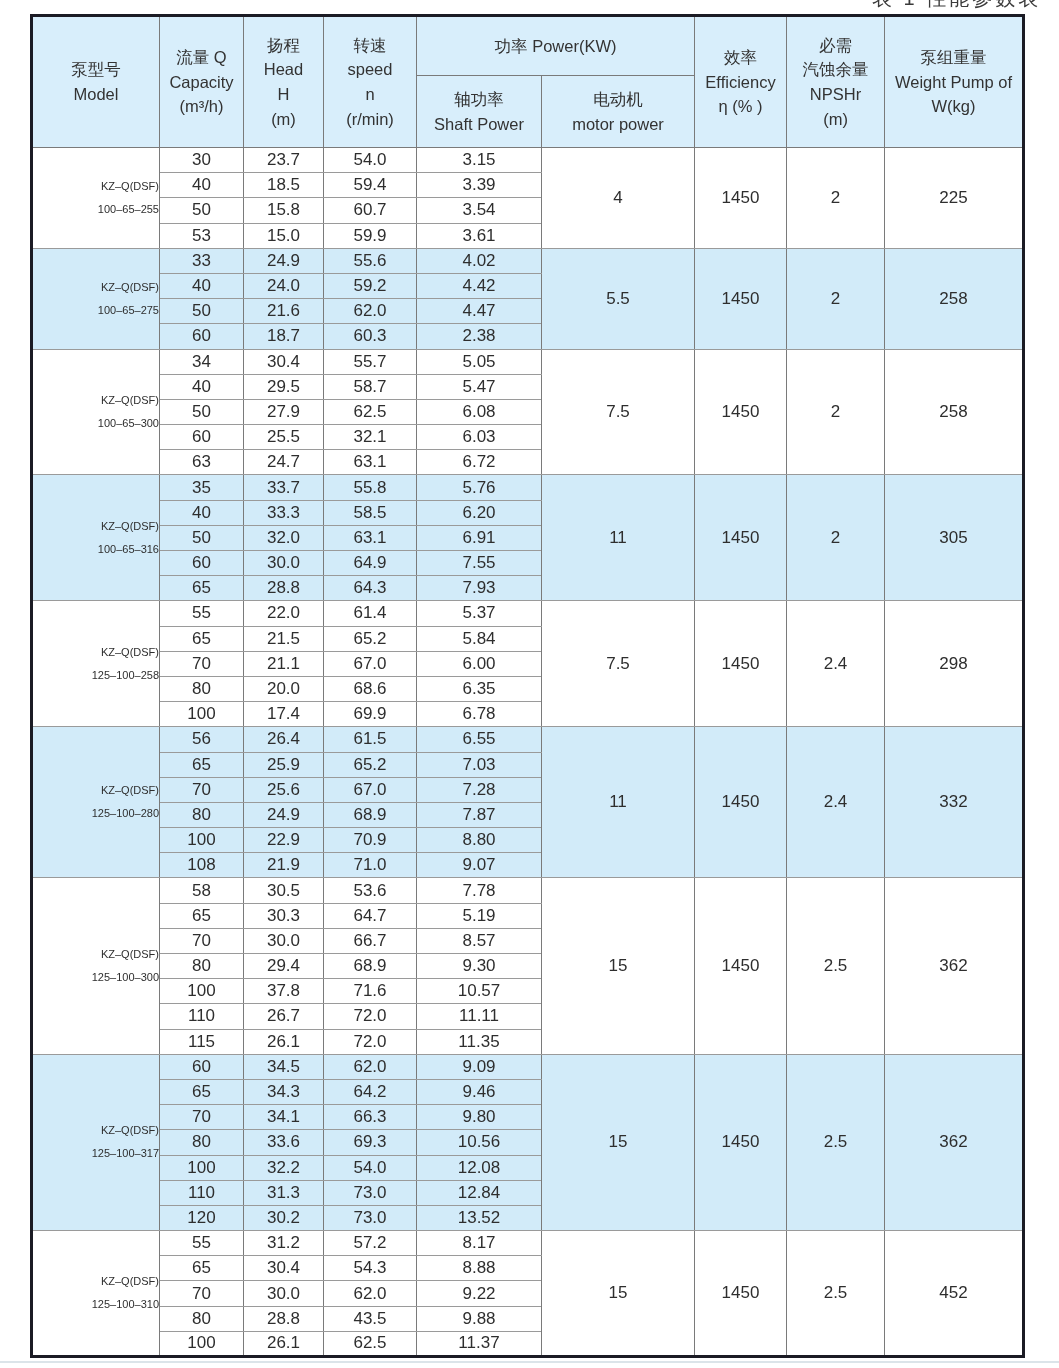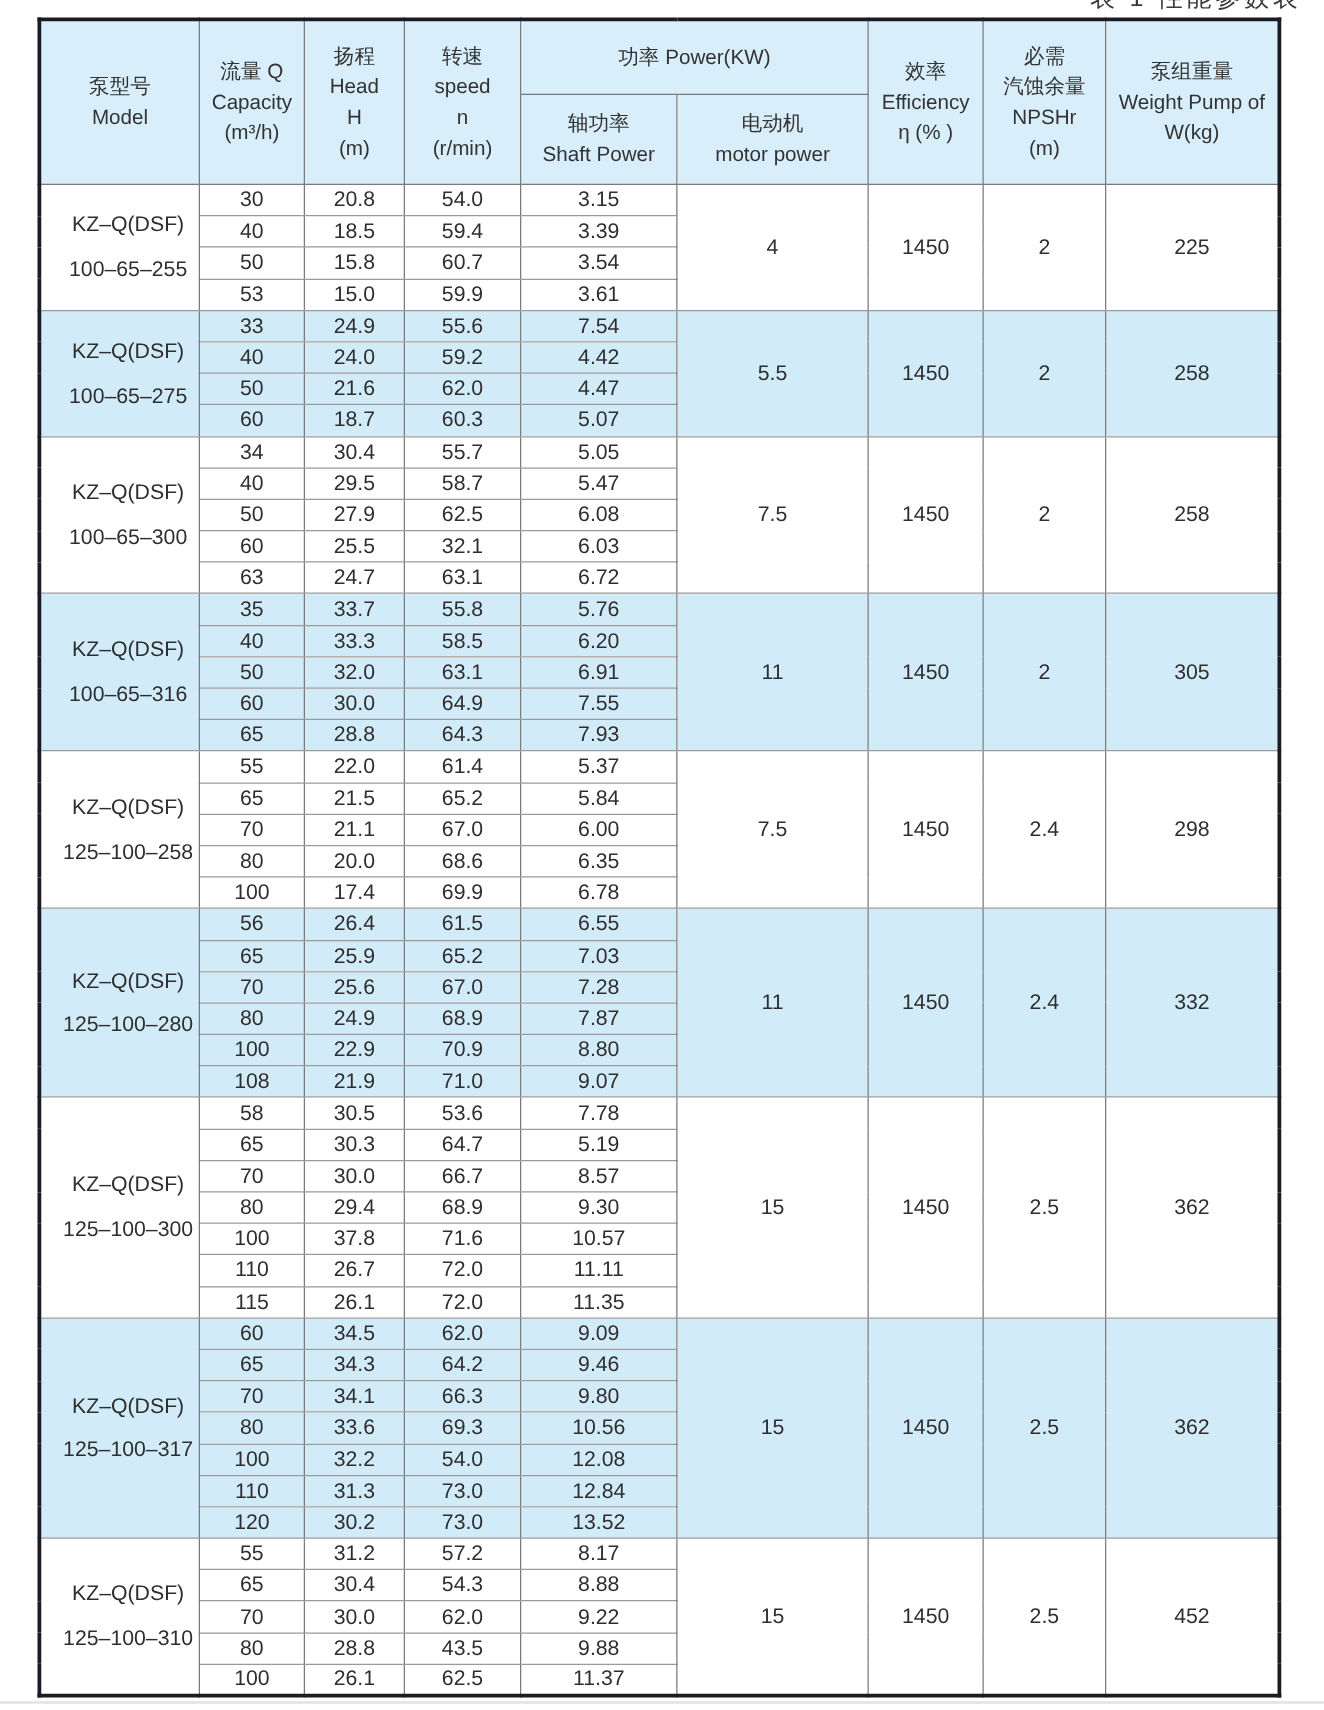--- a/index.html
+++ b/index.html
@@ -34,21 +34,21 @@
     white-space:pre-line;color:#333;
     border-top:1px solid #7a7a7a;border-bottom:1px solid #7a7a7a;
   }
   thead tr.h1{height:60px;}
   thead tr.h2{height:72px;}
   tbody tr{height:25.2px;}
   tbody td{font-size:17px;}
   tbody tr.shaded td{background:#d2ebf9;}
   tbody tr.plain td{background:#ffffff;}
   td.model{
-    text-align:center;padding-left:13px;white-space:pre-line;line-height:2.1;font-size:17px;
+    text-align:right;padding-left:13px;white-space:pre-line;line-height:2.1;font-size:11px;
   }
   td.merged{font-size:17px;}
   .bottom-rule{
     position:absolute;left:0;top:1361px;width:1059px;height:2px;background:#dce4e9;
   }
 </style>
 </head>
 <body>
 
 <div class="caption-clip">
@@ -99,21 +99,21 @@
 Shaft Power</th>
       <th>电动机
 motor power</th>
     </tr>
   </thead>
   <tbody>
       <tr class="plain">
         <td rowspan="4" class="model">KZ–Q(DSF)
 100–65–255</td>
         <td>30</td>
-        <td>20.8</td>
+        <td>23.7</td>
         <td>54.0</td>
         <td>3.15</td>
         <td rowspan="4" class="merged">4</td>
         <td rowspan="4" class="merged">1450</td>
         <td rowspan="4" class="merged">2</td>
         <td rowspan="4" class="merged">225</td>
       </tr>
       <tr class="plain">
         <td>40</td>
         <td>18.5</td>
@@ -131,21 +131,21 @@
         <td>15.0</td>
         <td>59.9</td>
         <td>3.61</td>
       </tr>
       <tr class="shaded">
         <td rowspan="4" class="model">KZ–Q(DSF)
 100–65–275</td>
         <td>33</td>
         <td>24.9</td>
         <td>55.6</td>
-        <td>7.54</td>
+        <td>4.02</td>
         <td rowspan="4" class="merged">5.5</td>
         <td rowspan="4" class="merged">1450</td>
         <td rowspan="4" class="merged">2</td>
         <td rowspan="4" class="merged">258</td>
       </tr>
       <tr class="shaded">
         <td>40</td>
         <td>24.0</td>
         <td>59.2</td>
         <td>4.42</td>
@@ -153,21 +153,21 @@
       <tr class="shaded">
         <td>50</td>
         <td>21.6</td>
         <td>62.0</td>
         <td>4.47</td>
       </tr>
       <tr class="shaded">
         <td>60</td>
         <td>18.7</td>
         <td>60.3</td>
-        <td>5.07</td>
+        <td>2.38</td>
       </tr>
       <tr class="plain">
         <td rowspan="5" class="model">KZ–Q(DSF)
 100–65–300</td>
         <td>34</td>
         <td>30.4</td>
         <td>55.7</td>
         <td>5.05</td>
         <td rowspan="5" class="merged">7.5</td>
         <td rowspan="5" class="merged">1450</td>

